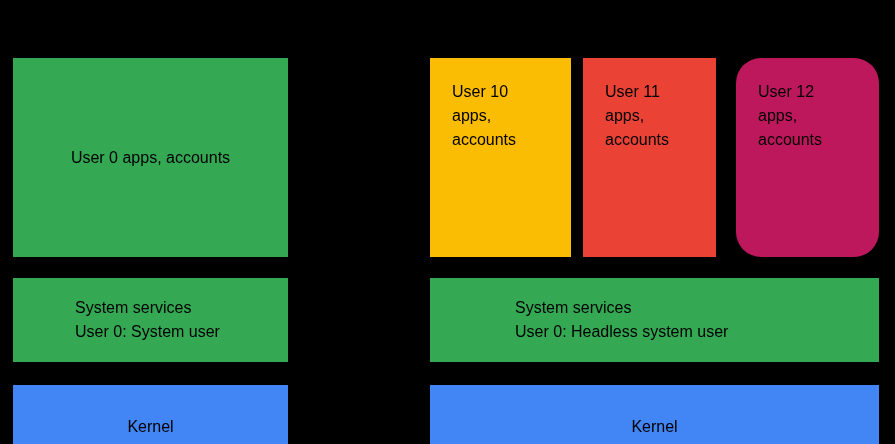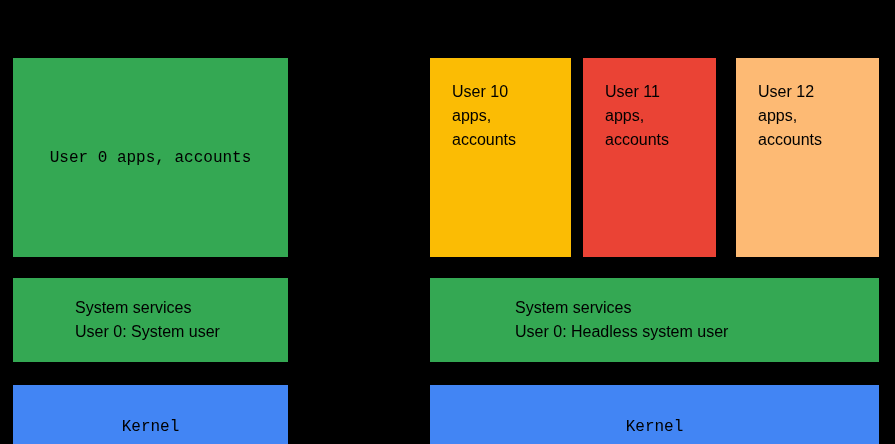--- a/index.html
+++ b/index.html
@@ -28,21 +28,20 @@
     white-space: pre-line;
     overflow: hidden;
     margin-top: 44px;
   }
   
   .box.center {
     display: flex;
     align-items: center;
     justify-content: center;
     text-align: right;
-    font-family: Liberation Mono, monospace;
   }
   
   .box.topleft {
     display: block;
     padding: 22px 12px 0 22px;
     text-align: left;
   }
   
   .box.midleft {
     display: flex;
@@ -85,21 +84,21 @@
   <div class="box center" id="left-kernel" style="background-color: rgb(66, 133, 244); color: rgb(0, 0, 0);">Kernel</div>
 
   <div class="box topleft" id="right-user10-apps" style="background-color: rgb(251, 188, 4); color: rgb(0, 0, 0);">User 10
 apps,
 accounts</div>
 
   <div class="box topleft" id="right-user11-apps" style="background-color: rgb(234, 67, 53); color: rgb(0, 0, 0);">User 11
 apps,
 accounts</div>
 
-  <div class="box topleft" id="right-user12-apps" style="background-color: #fdba74; color: rgb(0, 0, 0);">User 12
+  <div class="box topleft" id="right-user12-apps" style="background-color: #be185d; color: rgb(0, 0, 0); border-radius: 25px;">User 12
 apps,
 accounts</div>
 
   <div class="box midleft-wide" id="right-system-services" style="background-color: rgb(52, 168, 83); color: rgb(0, 0, 0);">System services
 User 0: Headless system user</div>
 
   <div class="box center" id="right-kernel" style="background-color: rgb(66, 133, 244); color: rgb(0, 0, 0);">Kernel</div>
 
 </div>
 

